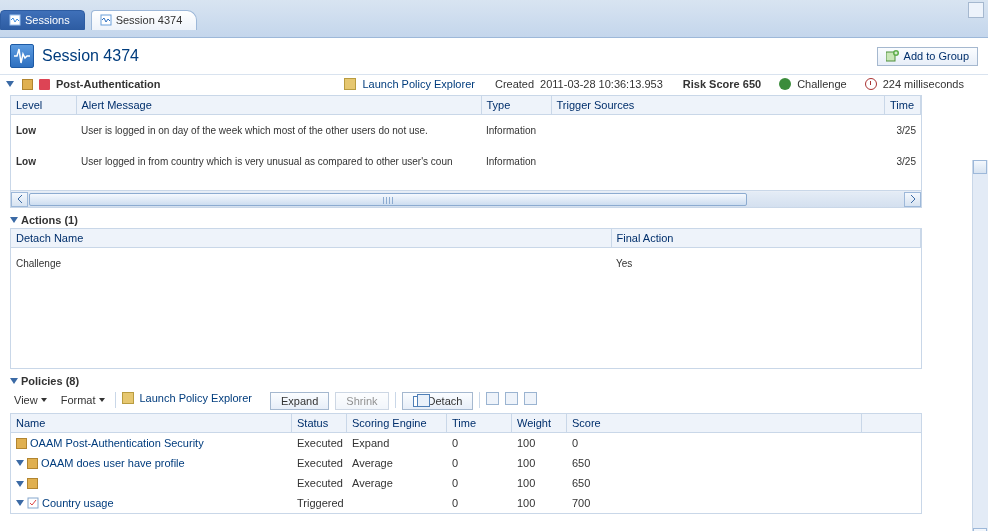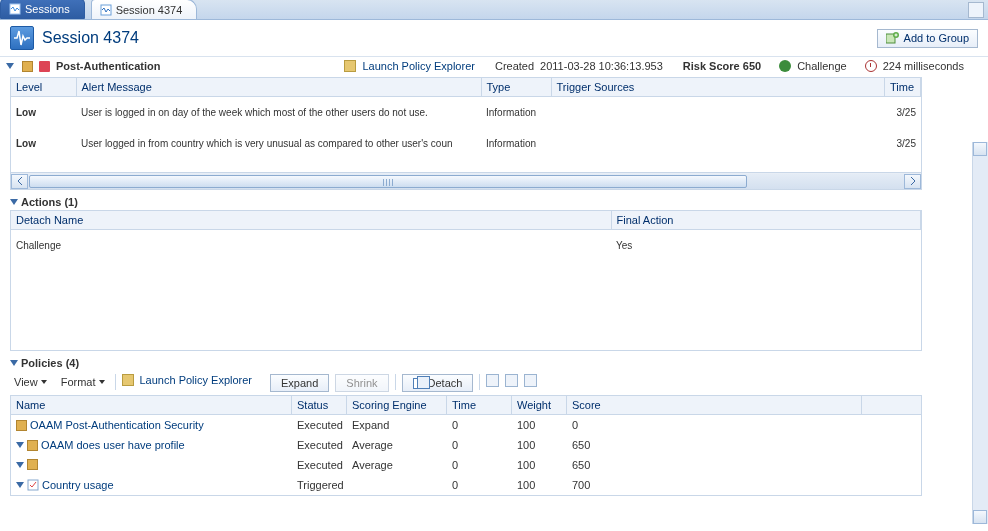--- a/index.html
+++ b/index.html
@@ -8,23 +8,23 @@
   font-family: Tahoma, Arial, sans-serif;
   font-size: 11px;
   background: #fff;
   color: #333;
   width: 988px;
   height: 531px;
   overflow: hidden;
 }
 .tabs-bar {
   display: flex;
-  align-items: flex-end;
+  align-items: center;
   background: linear-gradient(#d8e4f1, #c4d6ec);
-  height: 20px;
+  height: 38px;
   border-bottom: 1px solid #9db8d9;
   position: relative;
 }
 .tab {
   display: flex;
   align-items: center;
   gap: 4px;
   padding: 2px 14px 2px 8px;
   height: 20px;
   margin-top: 2px;
@@ -218,21 +218,21 @@
   border-bottom: 1px solid #c9d7e8;
 }
 .policies-head > div {
   padding: 3px 5px;
   color: #002f6c;
   border-right: 1px solid #c9d7e8;
   font-size: 11px;
 }
 .pcol-name { width: 281px; } .pcol-status { width: 55px; } .pcol-eng { width: 100px; } .pcol-time { width: 65px; } .pcol-weight { width: 55px; } .pcol-score { width: 295px; }
 .policies-body { height: 80px; overflow-y: scroll; }
-.prow { display: flex; align-items: flex-start; padding: 2px 0; }
+.prow { display: flex; align-items: flex-end; padding: 2px 0; }
 .prow > div { padding: 2px 5px; font-size: 11px; color: #333; }
 .prow .pcol-name { display: flex; align-items: center; gap: 3px; }
 .indent-1 { padding-left: 14px; } .indent-2 { padding-left: 28px; }
 .policy-link { color: #003c7d; cursor: pointer; }
 .right-sb {
   position: absolute;
   right: 0; top: 67px; bottom: 0;
   width: 16px;
   background: #e3ebf6;
   border-left: 1px solid #c9d7e8;
@@ -436,21 +436,21 @@
         </tr>
       </tbody>
           </table>
     </div>
   </div>
 </div>
 
 <div class="section">
   <div class="section-header">
     <span class="disclosure-open"></span>
-    <span>Policies (4)</span>
+    <span>Policies (8)</span>
   </div>
   <div class="toolbar">
     <span class="menu-item">
           <span>View</span> 
           <span class="dropdown-caret"></span>
         </span>
     <span class="menu-item">
           <span>Format</span> 
           <span class="dropdown-caret"></span>
         </span>

